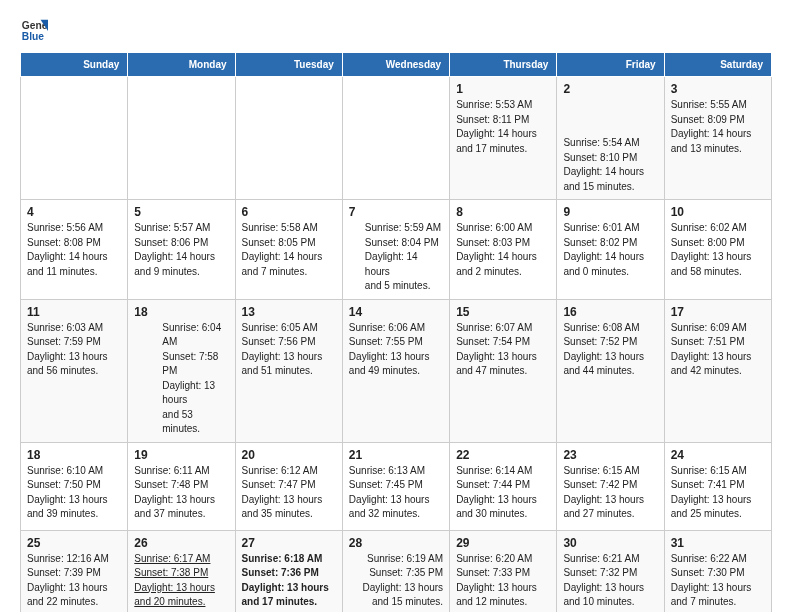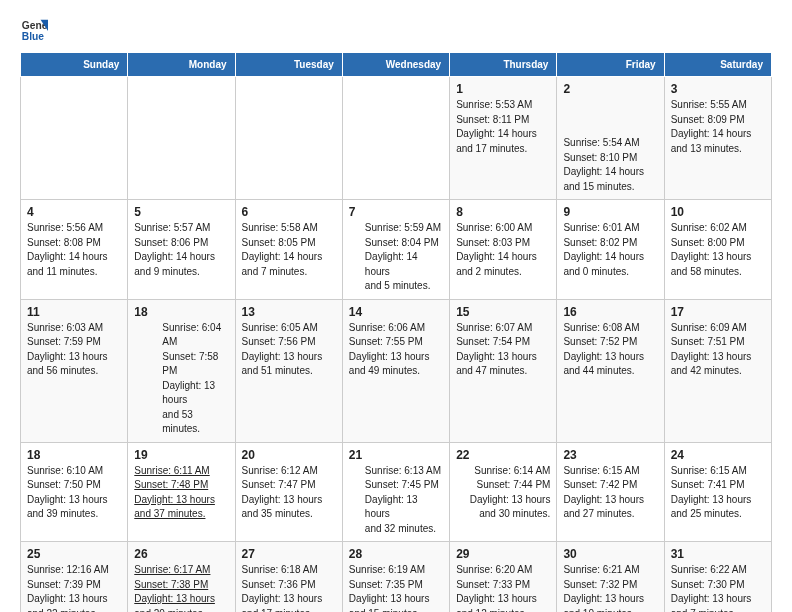--- a/index.html
+++ b/index.html
@@ -240,42 +240,42 @@
       <tr>
         <td>
           <span class="day-num">18</span>
           <div class="day-info" style="white-space: pre-line;">Sunrise: 6:10 AM
 Sunset: 7:50 PM
 Daylight: 13 hours
 and 39 minutes.</div>
         </td>
         <td>
           <span class="day-num">19</span>
-          <div class="day-info" style="white-space: pre-line; text-decoration: underline;">Sunrise: 6:11 AM
+          <div class="day-info" style="white-space: pre-line;">Sunrise: 6:11 AM
 Sunset: 7:48 PM
 Daylight: 13 hours
 and 37 minutes.</div>
         </td>
         <td>
           <span class="day-num">20</span>
           <div class="day-info" style="white-space: pre-line;">Sunrise: 6:12 AM
 Sunset: 7:47 PM
 Daylight: 13 hours
 and 35 minutes.</div>
         </td>
         <td>
           <span class="day-num">21</span>
-          <div class="day-info" style="white-space: pre-line; margin-left: 16px;">Sunrise: 6:13 AM
+          <div class="day-info" style="white-space: pre-line;">Sunrise: 6:13 AM
 Sunset: 7:45 PM
 Daylight: 13 hours
 and 32 minutes.</div>
         </td>
         <td>
           <span class="day-num">22</span>
-          <div class="day-info" style="white-space: pre-line; text-align: right;">Sunrise: 6:14 AM
+          <div class="day-info" style="white-space: pre-line;">Sunrise: 6:14 AM
 Sunset: 7:44 PM
 Daylight: 13 hours
 and 30 minutes.</div>
         </td>
         <td>
           <span class="day-num">23</span>
           <div class="day-info" style="white-space: pre-line;">Sunrise: 6:15 AM
 Sunset: 7:42 PM
 Daylight: 13 hours
 and 27 minutes.</div>
@@ -298,28 +298,28 @@
         </td>
         <td>
           <span class="day-num">26</span>
           <div class="day-info" style="white-space: pre-line; text-decoration: underline;">Sunrise: 6:17 AM
 Sunset: 7:38 PM
 Daylight: 13 hours
 and 20 minutes.</div>
         </td>
         <td>
           <span class="day-num">27</span>
-          <div class="day-info" style="white-space: pre-line;">Sunrise: 6:18 AM
+          <div class="day-info" style="white-space: pre-line; font-weight: bold;">Sunrise: 6:18 AM
 Sunset: 7:36 PM
 Daylight: 13 hours
 and 17 minutes.</div>
         </td>
         <td>
           <span class="day-num">28</span>
-          <div class="day-info" style="white-space: pre-line;">Sunrise: 6:19 AM
+          <div class="day-info" style="white-space: pre-line; text-align: right;">Sunrise: 6:19 AM
 Sunset: 7:35 PM
 Daylight: 13 hours
 and 15 minutes.</div>
         </td>
         <td>
           <span class="day-num">29</span>
           <div class="day-info" style="white-space: pre-line;">Sunrise: 6:20 AM
 Sunset: 7:33 PM
 Daylight: 13 hours
 and 12 minutes.</div>

